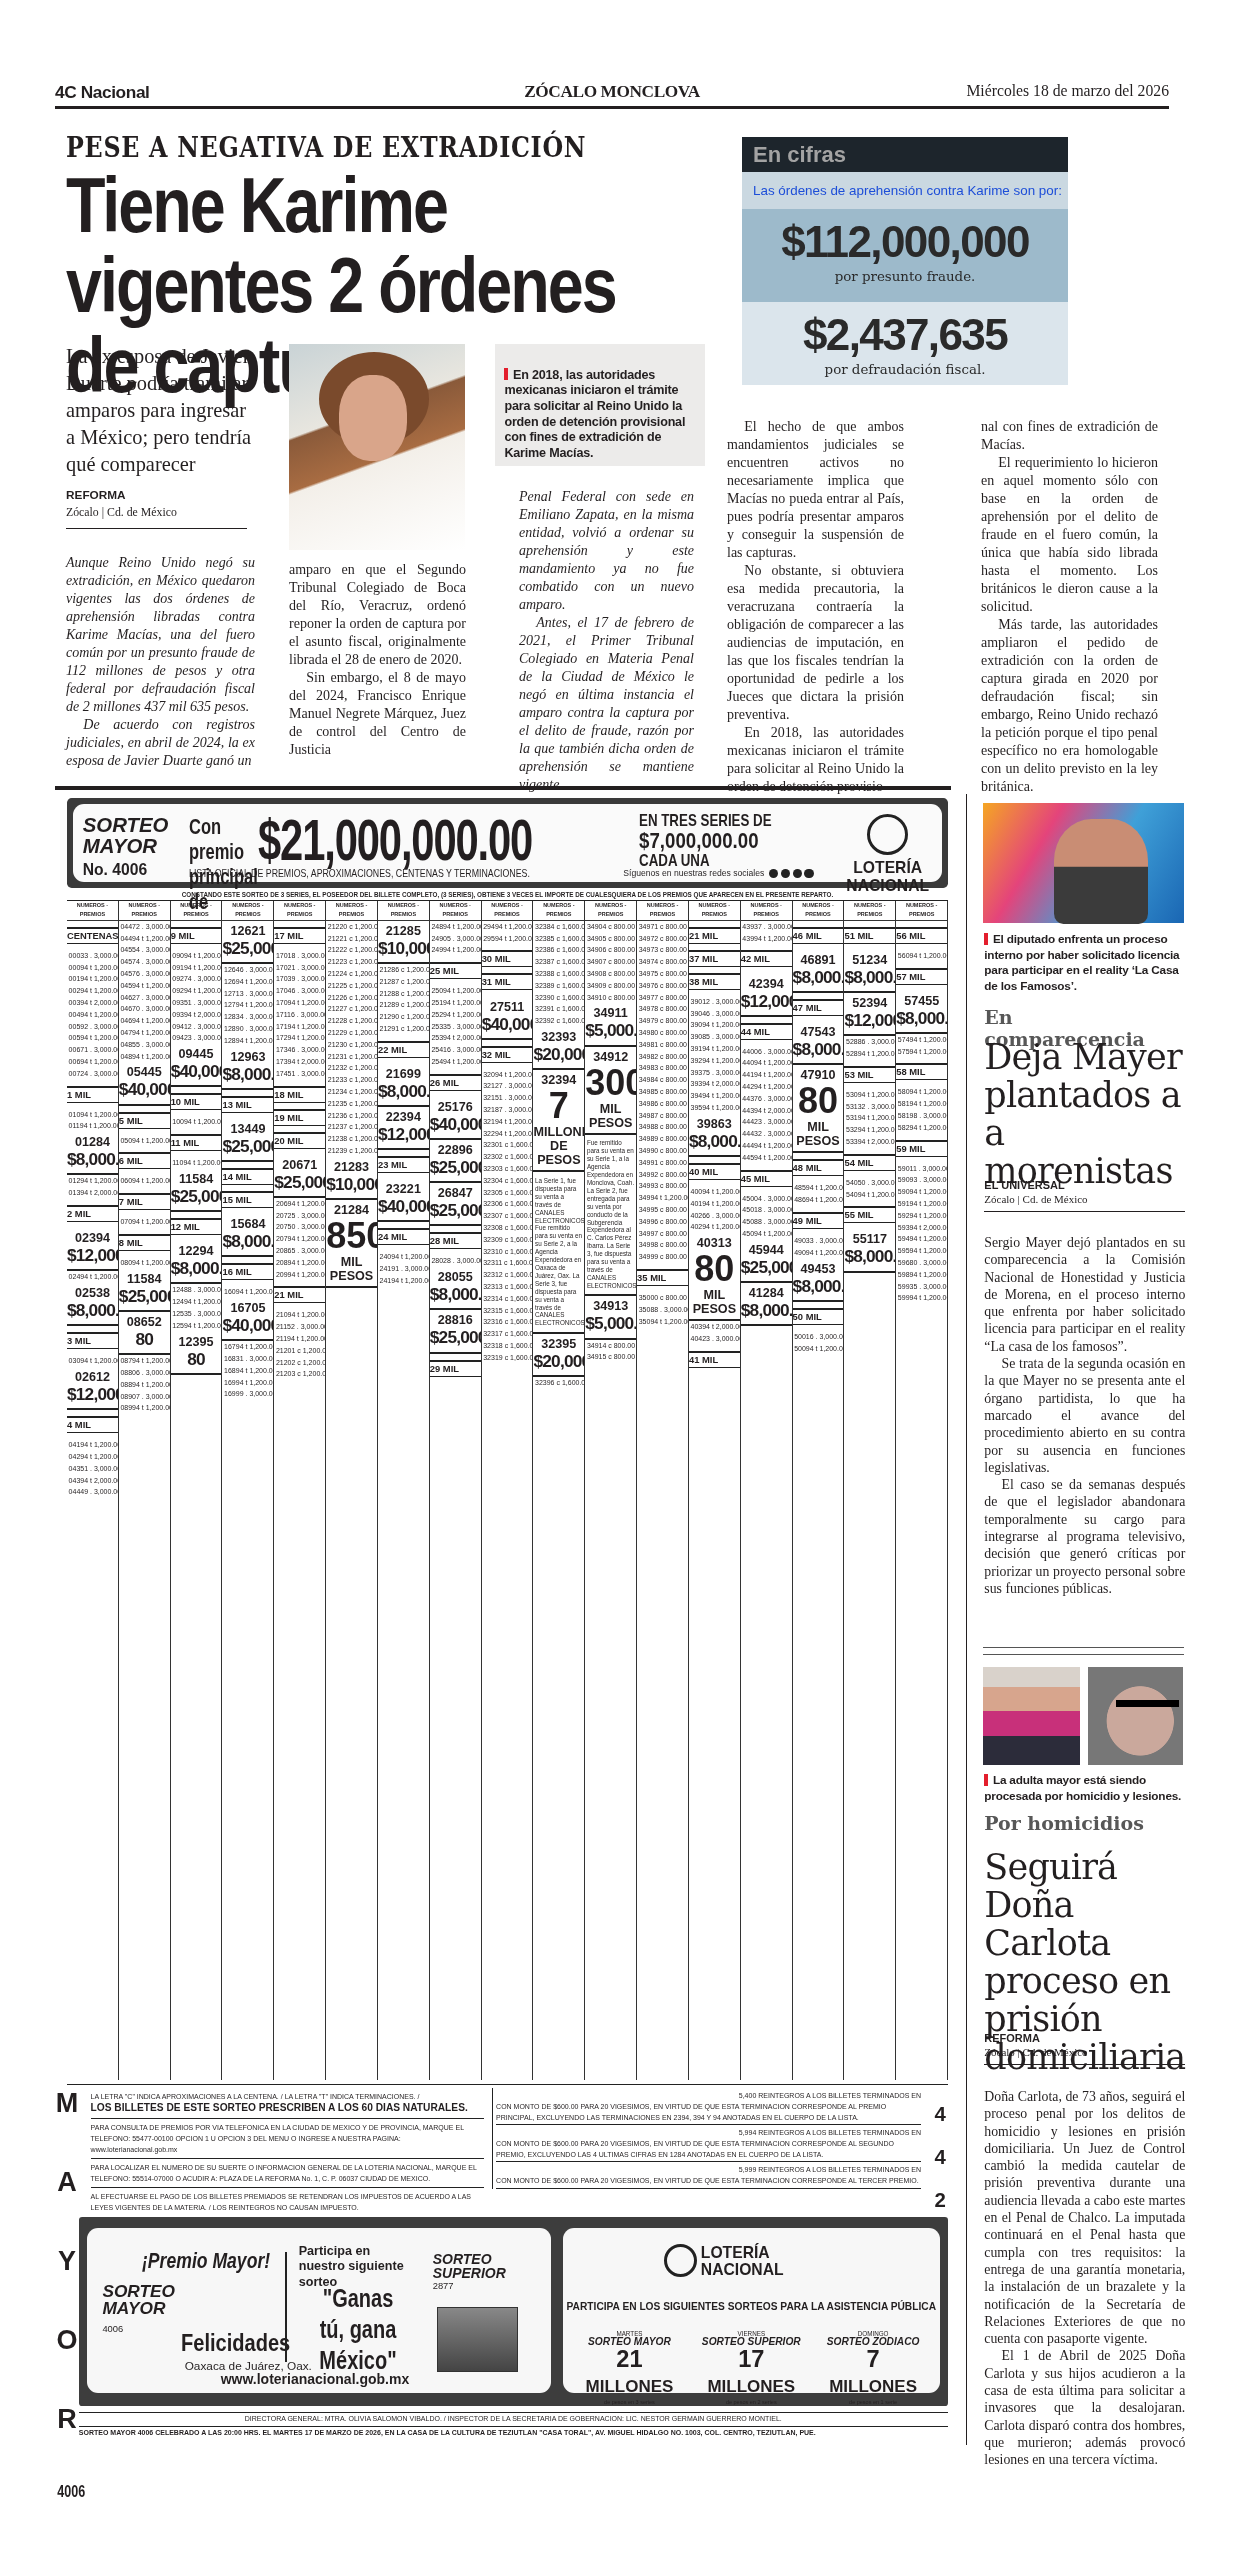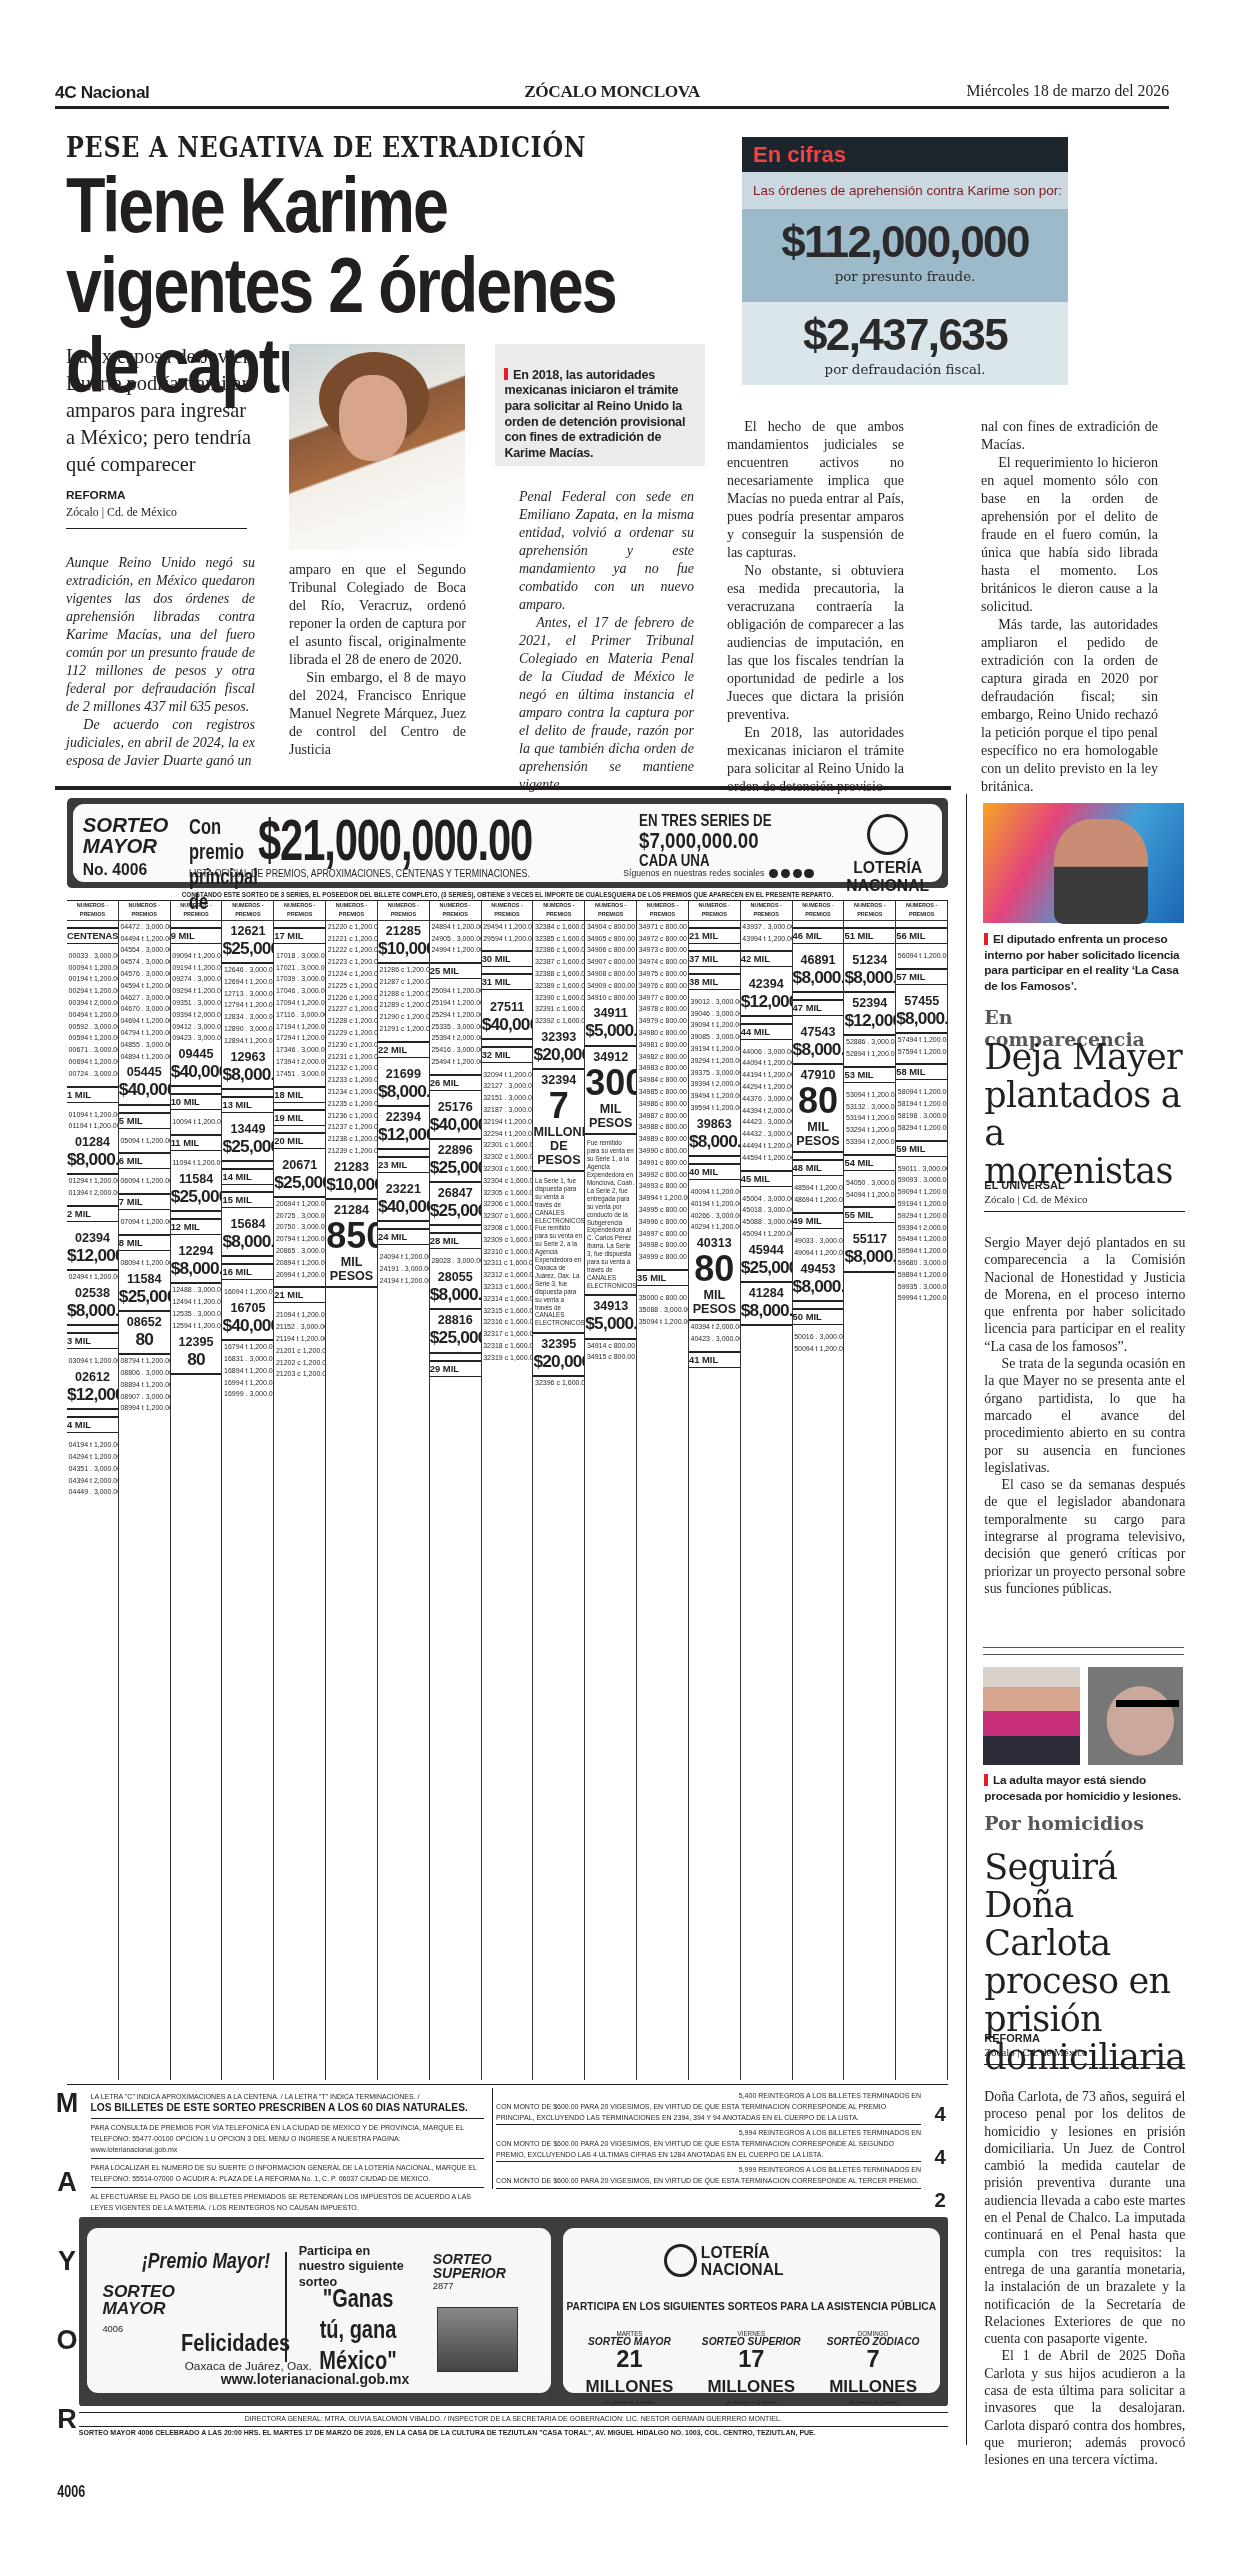--- a/index.html
+++ b/index.html
@@ -19,22 +19,22 @@
   .col{font:14px/18px "Liberation Serif",serif;text-align:justify;hyphens:manual;}
   .col p{margin:0;text-indent:17.3px;}
   .col p.first{text-indent:0;}
   .photo-karime{left:289px;top:344px;width:176px;height:206px;background:linear-gradient(160deg,#c9d3d6 0%,#e8e6df 35%,#8a5a3a 36%,#a86c42 55%,#f3efe9 56%,#ffffff 100%);}
   .photo-karime .face{position:absolute;left:50px;top:31px;width:68px;height:86px;border-radius:45%;background:#d9a58a;}
   .photo-karime .hair{position:absolute;left:30px;top:7.9px;width:110px;height:94px;border-radius:50%;background:#7a4a2c;}
   .caption-box{left:495px;top:344px;width:210px;height:122px;background:#ecebea;}
   .caption-box .txt{position:absolute;left:9.4px;top:23.6px;width:189px;font:bold 12.6px/15.7px "Liberation Sans",sans-serif;letter-spacing:-0.2px;}
   .redmark{display:inline-block;width:3.9px;height:11.8px;background:#e31e2d;margin-right:4.7px;vertical-align:-1.6px;}
   .cifras{left:742px;top:137px;width:326px;height:248px;}
-  .cifras .hd{height:35px;background:#1d252c;color:#ef4444;font:bold 22px/35px "Liberation Sans",sans-serif;padding-left:11px;}
-  .cifras .intro{height:37px;background:#cad8e1;font:13.4px/37px "Liberation Sans",sans-serif;padding-left:11px;color:#7f1d1d;}
+  .cifras .hd{height:35px;background:#1d252c;color:#a3a3a3;font:bold 22px/35px "Liberation Sans",sans-serif;padding-left:11px;}
+  .cifras .intro{height:37px;background:#cad8e1;font:13.4px/37px "Liberation Sans",sans-serif;padding-left:11px;color:#1d4ed8;}
   .cifras .b1{height:93px;background:#9dbacb;text-align:center;}
   .cifras .b2{height:83px;background:#dbe5ec;text-align:center;}
   .cifras .big{font:bold 44px/55px "Liberation Sans",sans-serif;letter-spacing:-1.6px;color:#2a2a2a;padding-top:4.7px;}
   .cifras .sm{font:13.4px/15.7px "DejaVu Serif",serif;color:#2a2a2a;}
   .rule-main{left:55px;top:786px;width:896px;height:3.9px;background:#231f20;}
   
   .lot{left:67px;top:798px;width:881px;height:1706px;}
   .lot-banner{position:absolute;left:0;top:0;width:881px;height:90px;background:#3a3a3a;border-radius:4.7px;}
   .lot-banner .inner{position:absolute;left:6.3px;top:6.3px;right:6.3px;bottom:6.3px;background:#fafafa;border-radius:11px;}
   .lb-logo{position:absolute;left:9.4px;top:11px;width:86px;font:bold italic 20.4px/20.4px "Liberation Sans",sans-serif;}

